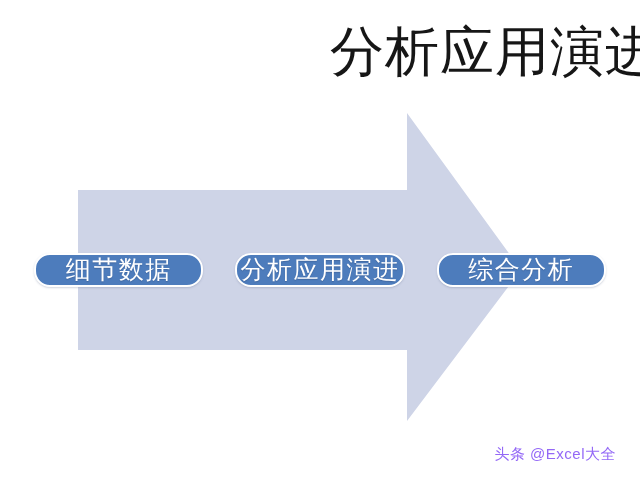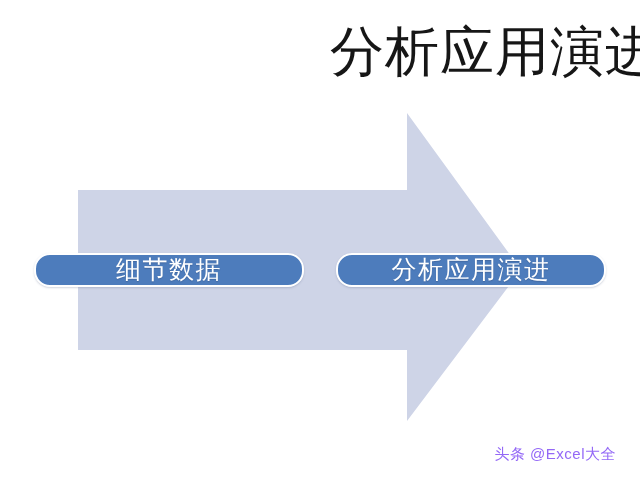--- a/index.html
+++ b/index.html
@@ -112,18 +112,21 @@
   <div id="process-row">
 
     <div class="process-box">
       <span class="process-box-label">细节数据</span>
     </div>
 
     <div class="process-box">
       <span class="process-box-label">分析应用演进</span>
     </div>
 
+    <div class="process-box">
+      <span class="process-box-label">综合分析</span>
+    </div>
 
   </div>
 
   <div id="watermark">头条 @Excel大全</div>
 
 </div>
 
 </body></html>

